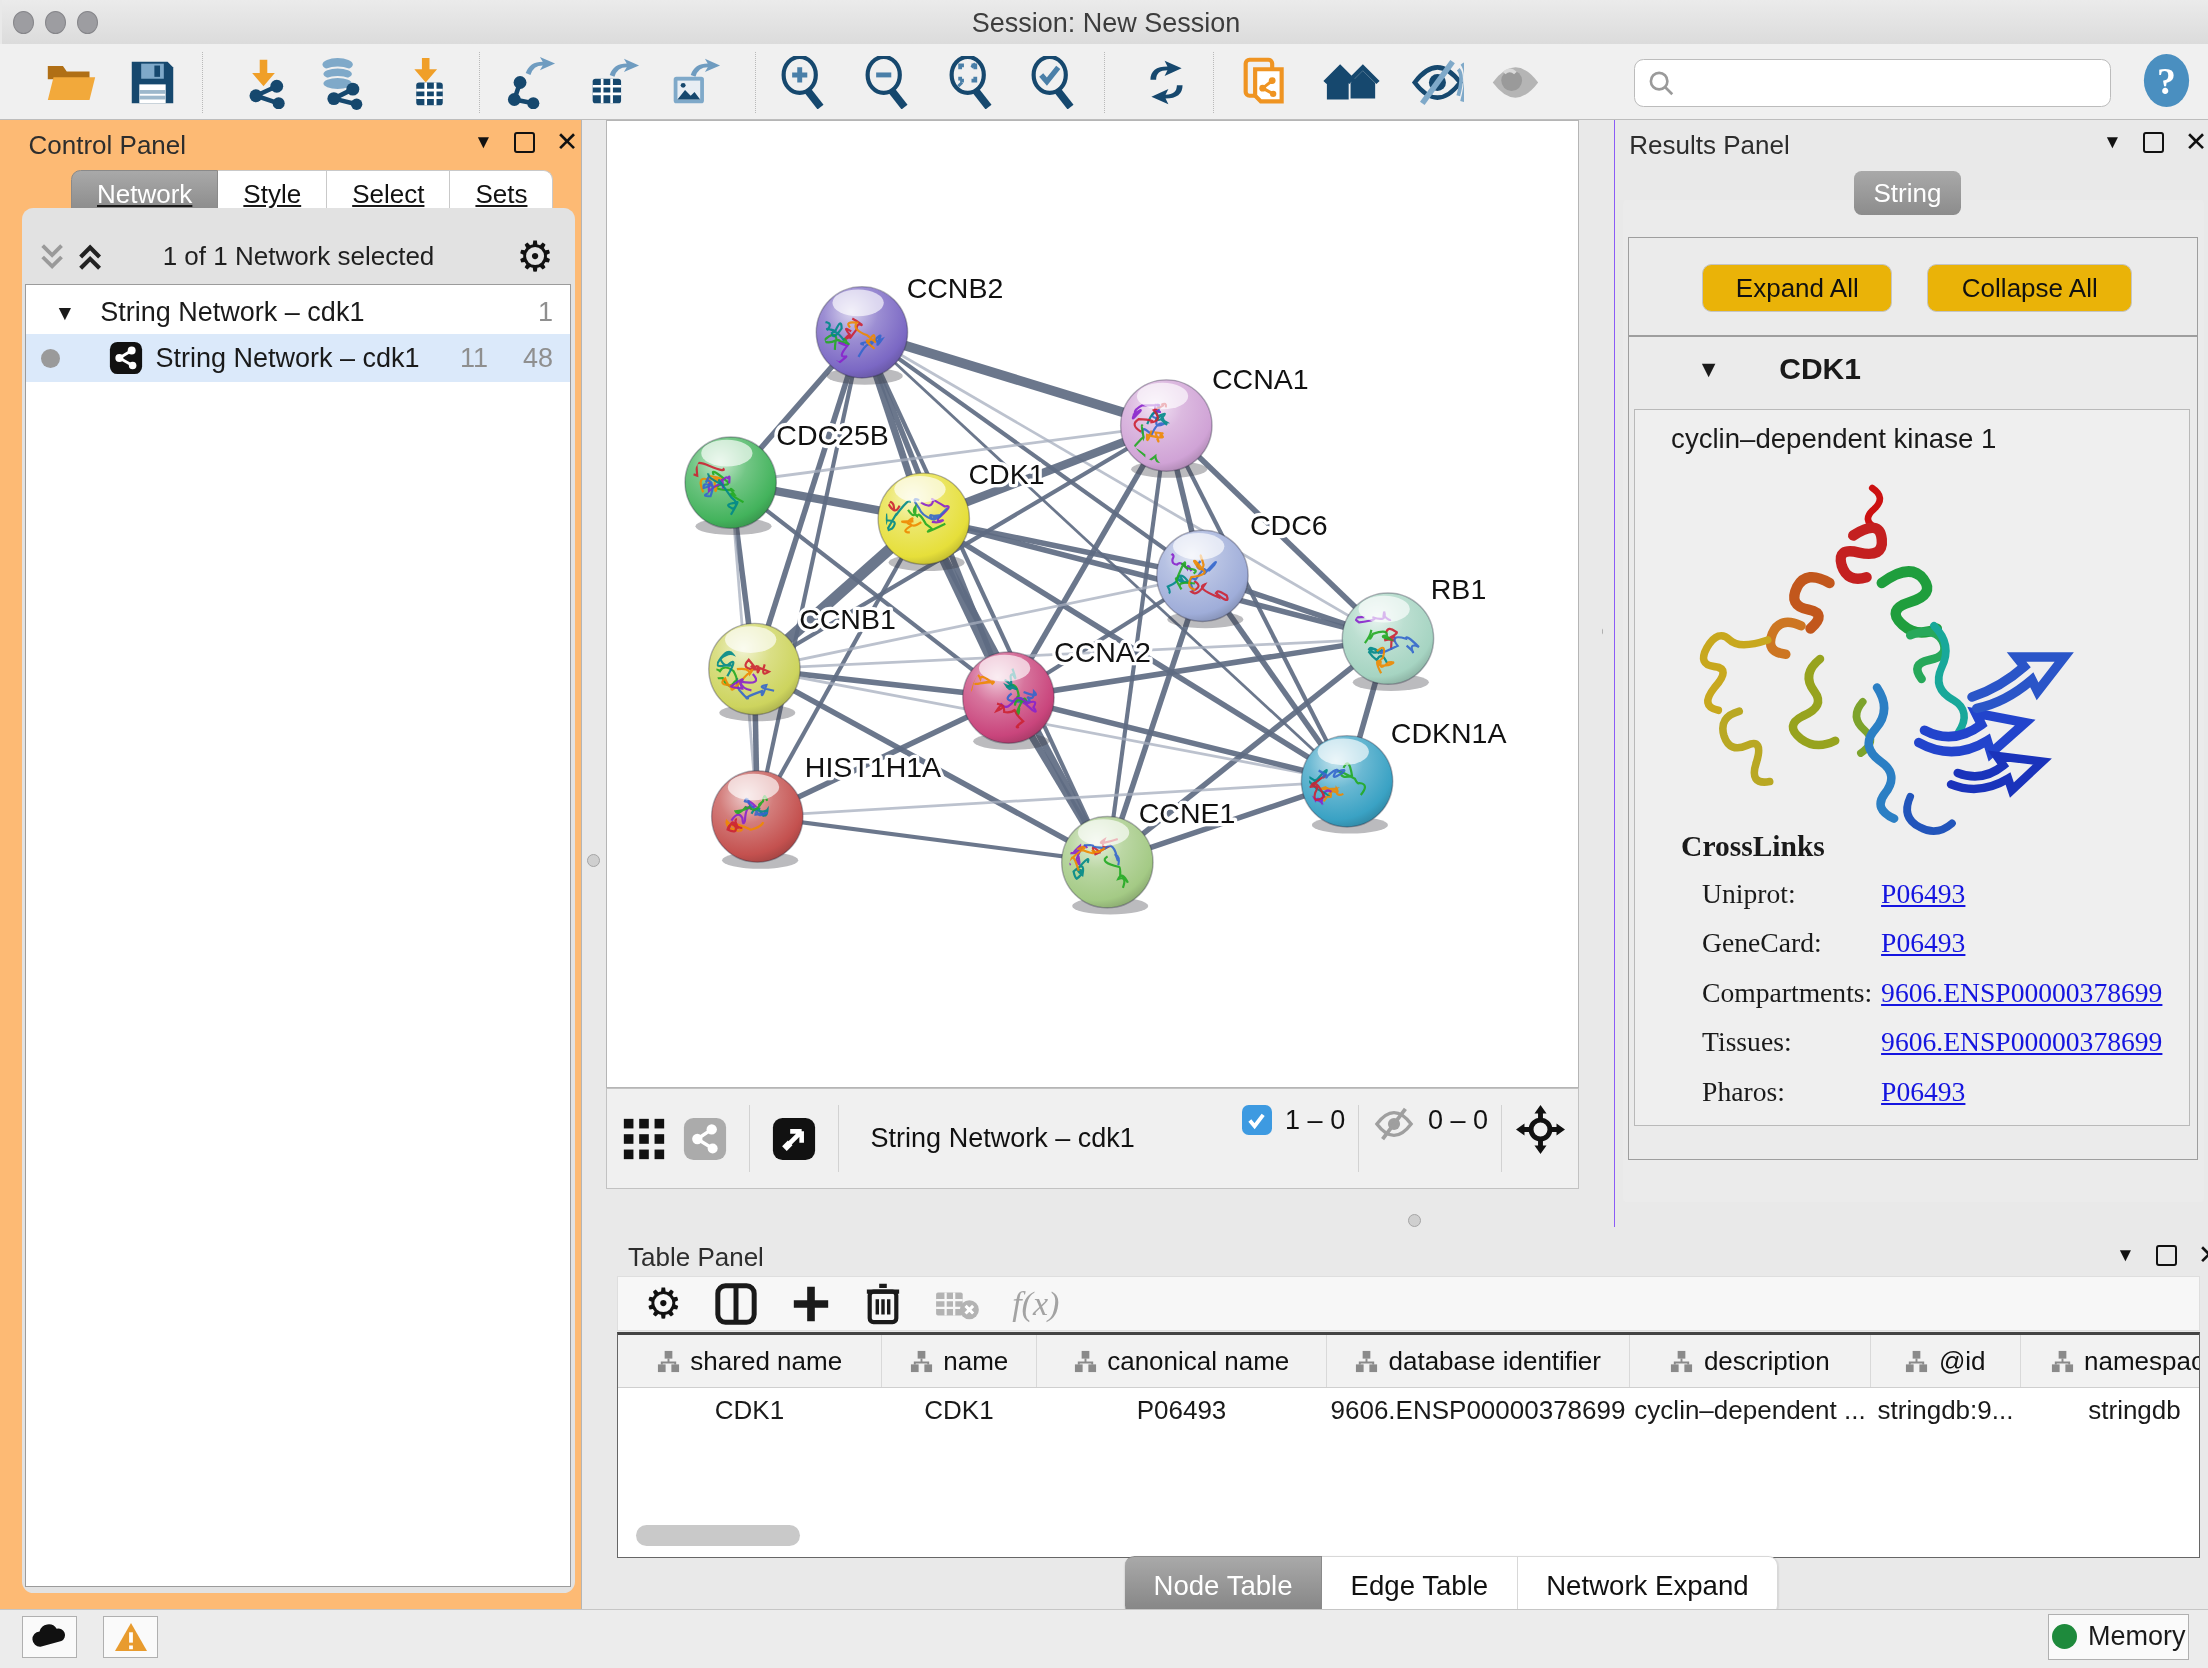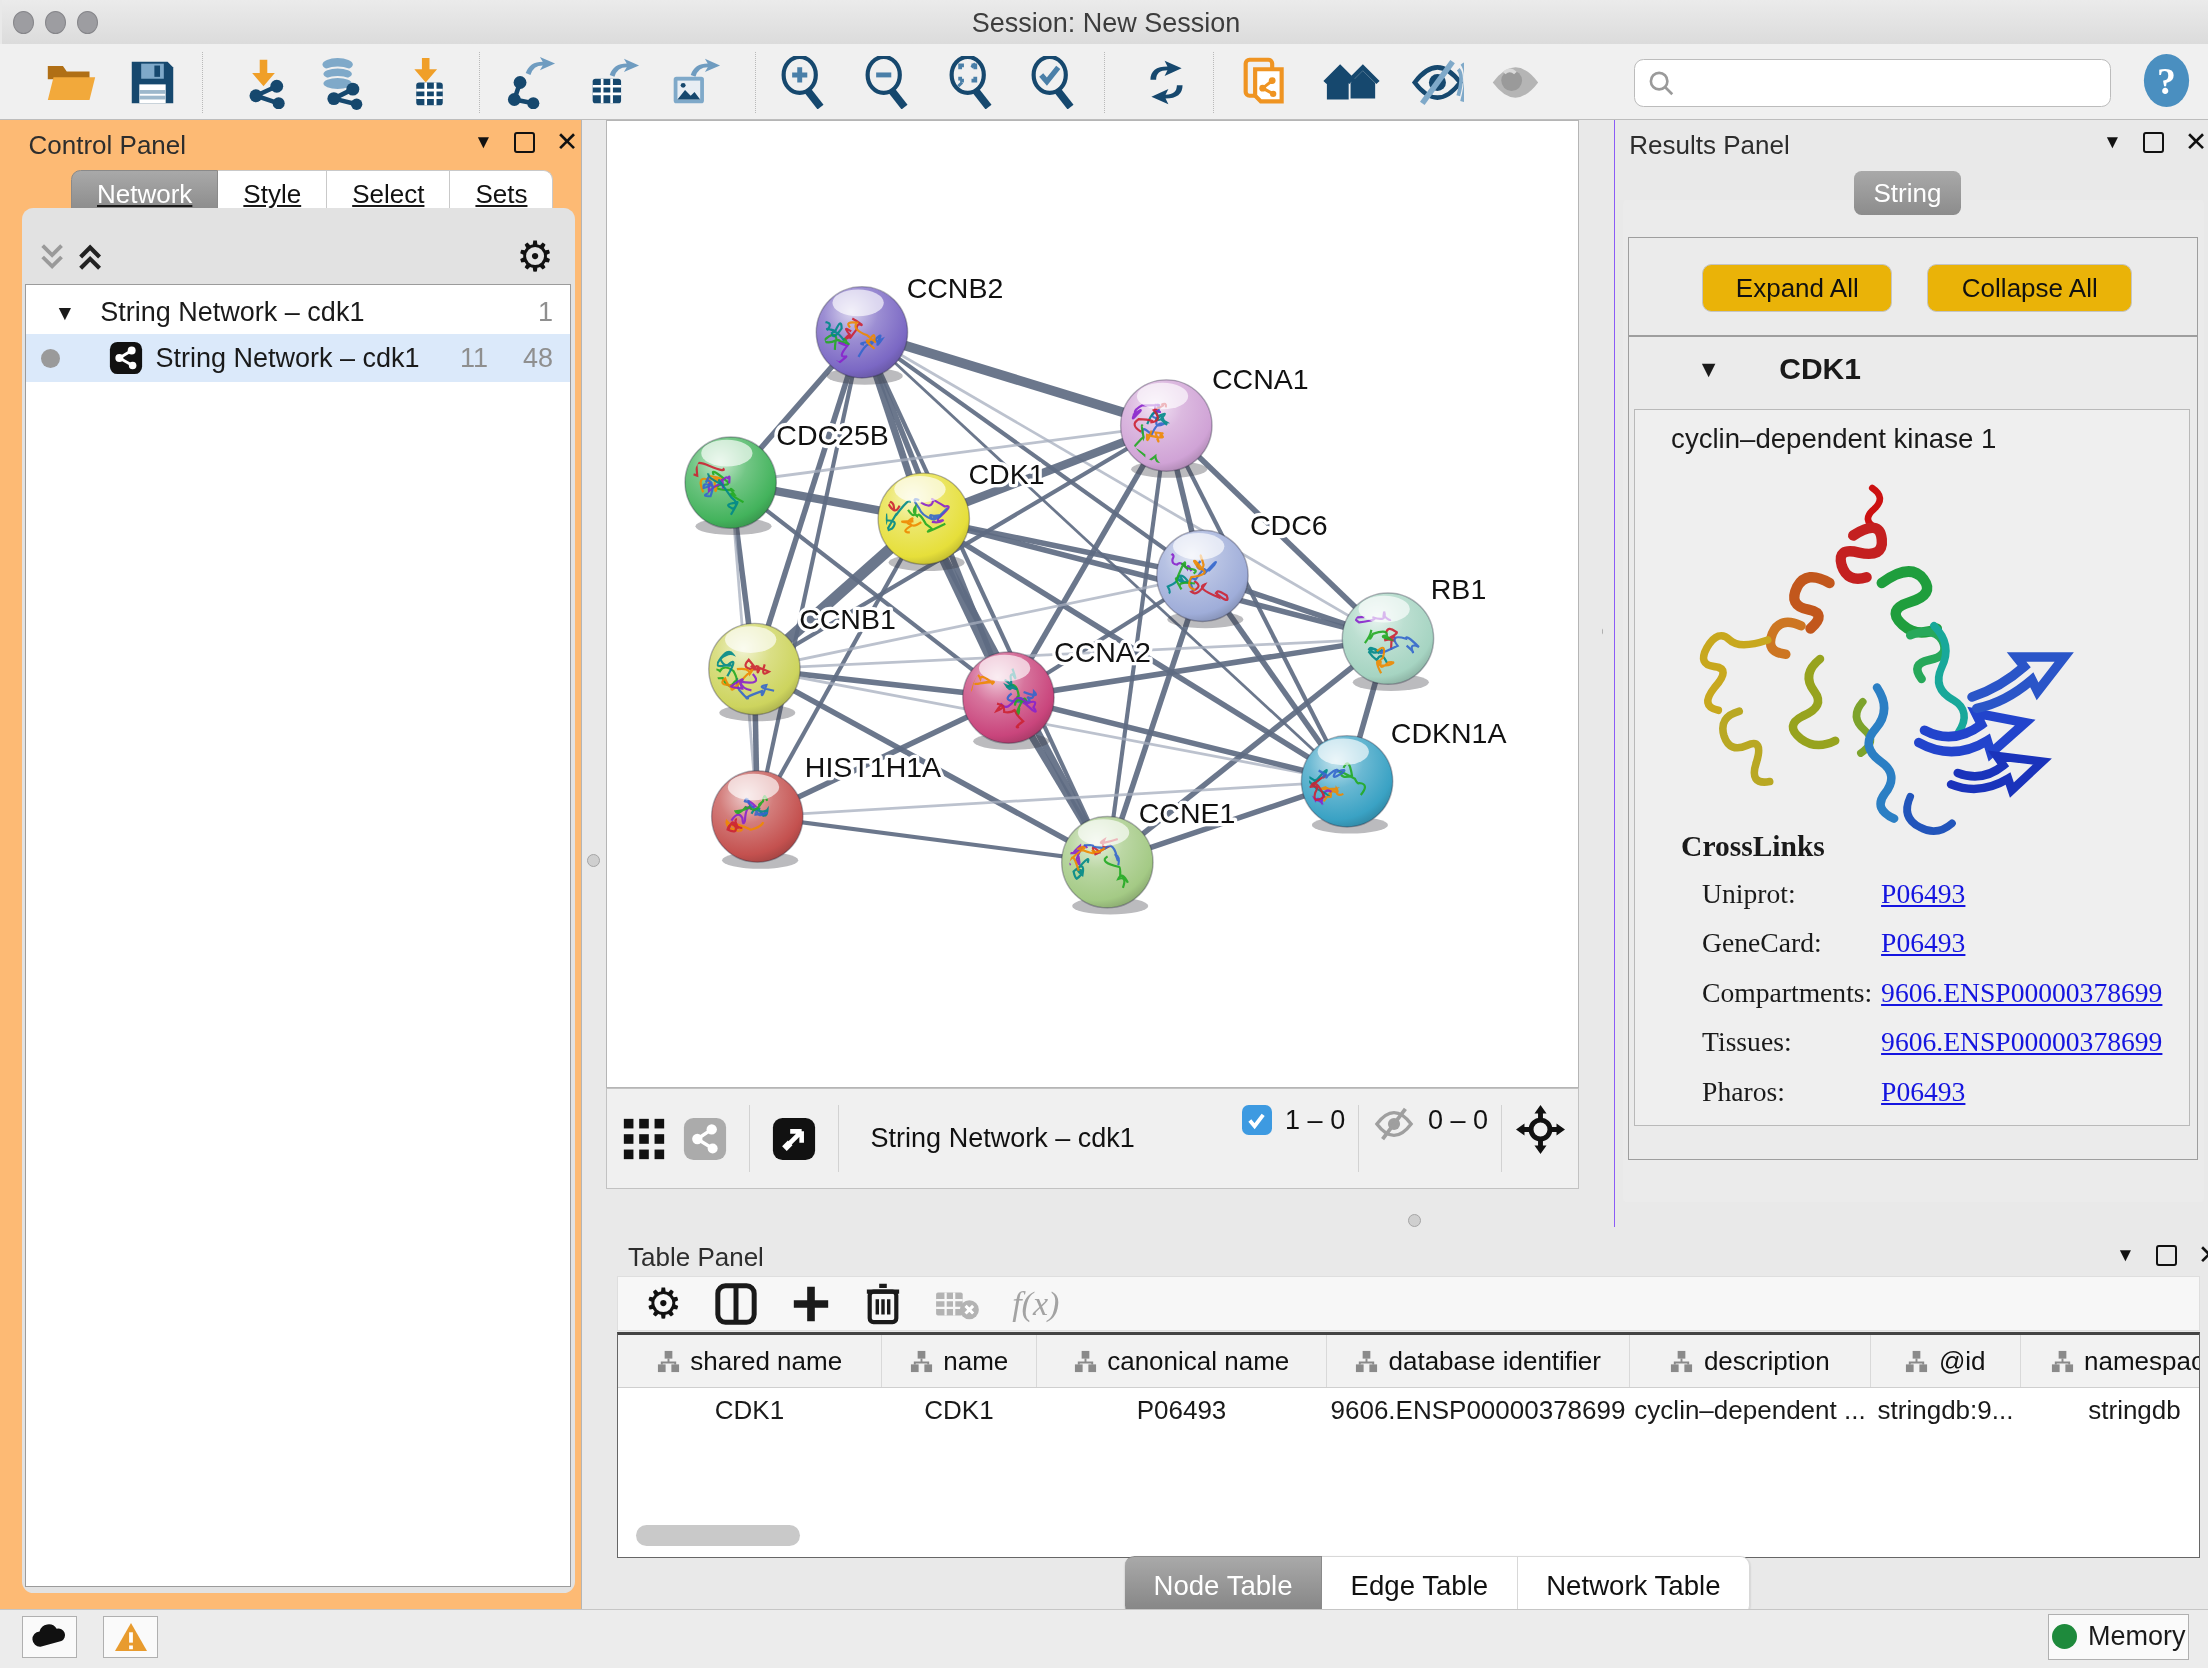--- a/index.html
+++ b/index.html
@@ -265,20 +265,21 @@
     <div class="cp-tab">Sets</div>
   </div>
   <div class="cp-inner"></div>
   <div class="cp-selrow">
     <svg width="38" height="34" viewBox="0 0 20 18" style="margin-left:13.3px">
         <path d="M4 3 l5 5 5-5 M4 9 l5 5 5-5" stroke="#9a9a9a" stroke-width="2" fill="none"></path>
       </svg>
     <svg width="38" height="34" viewBox="0 0 20 18">
         <path d="M4 15 l5-5 5 5 M4 9 l5-5 5 5" stroke="#222" stroke-width="2.2" fill="none"></path>
       </svg>
+    <div class="cp-seltext">1 of 1 Network selected</div>
     <span style="position:absolute; right:21px; font-family:'DejaVu Sans',sans-serif; font-size:42px; color:#111; line-height:42px">⚙</span>
   </div>
   <div class="cp-tree">
     <div class="tree-row1">
       <span style="margin-left:28.5px; font-size:21px">▼</span>
       <span style="margin-left:25px">String Network – cdk1</span>
       <span class="numgray" style="position:absolute; right:17px">1</span>
     </div>
     <div class="tree-row2">
       <span style="margin-left:15px; width:19px; height:19px; border-radius:50%; background:#9a9a9a; display:inline-block"></span>
@@ -813,21 +814,21 @@
         <div class="tbl-c" style="width: 303px; flex: 0 0 auto;">9606.ENSP00000378699</div>
         <div class="tbl-c" style="width: 241px; flex: 0 0 auto;">cyclin–dependent ...</div>
         <div class="tbl-c" style="width: 150px; flex: 0 0 auto;">stringdb:9...</div>
         <div class="tbl-c" style="width: 228px; flex: 0 0 auto;">stringdb</div>
       </div>
     <div class="hscroll"></div>
   </div>
   <div class="bt-tabs">
     <div class="bt-tab sel">Node Table</div>
     <div class="bt-tab">Edge Table</div>
-    <div class="bt-tab">Network Table</div>
+    <div class="bt-tab">Network Expand</div>
   </div>
 </div>
 
 <div class="abs statusbar">
   <div class="sb-btn" style="left:22px; width:55px">
     <svg width="38" height="28.5" viewBox="0 0 20 15">
         <path d="M5 13 a4 4 0 0 1 -.5-8 a5 5 0 0 1 9-1.5 a3.5 3.5 0 0 1 2.5 6.5 z" fill="#111"></path>
       </svg>
   </div>
   <div class="sb-btn" style="left:103px; width:55px">

